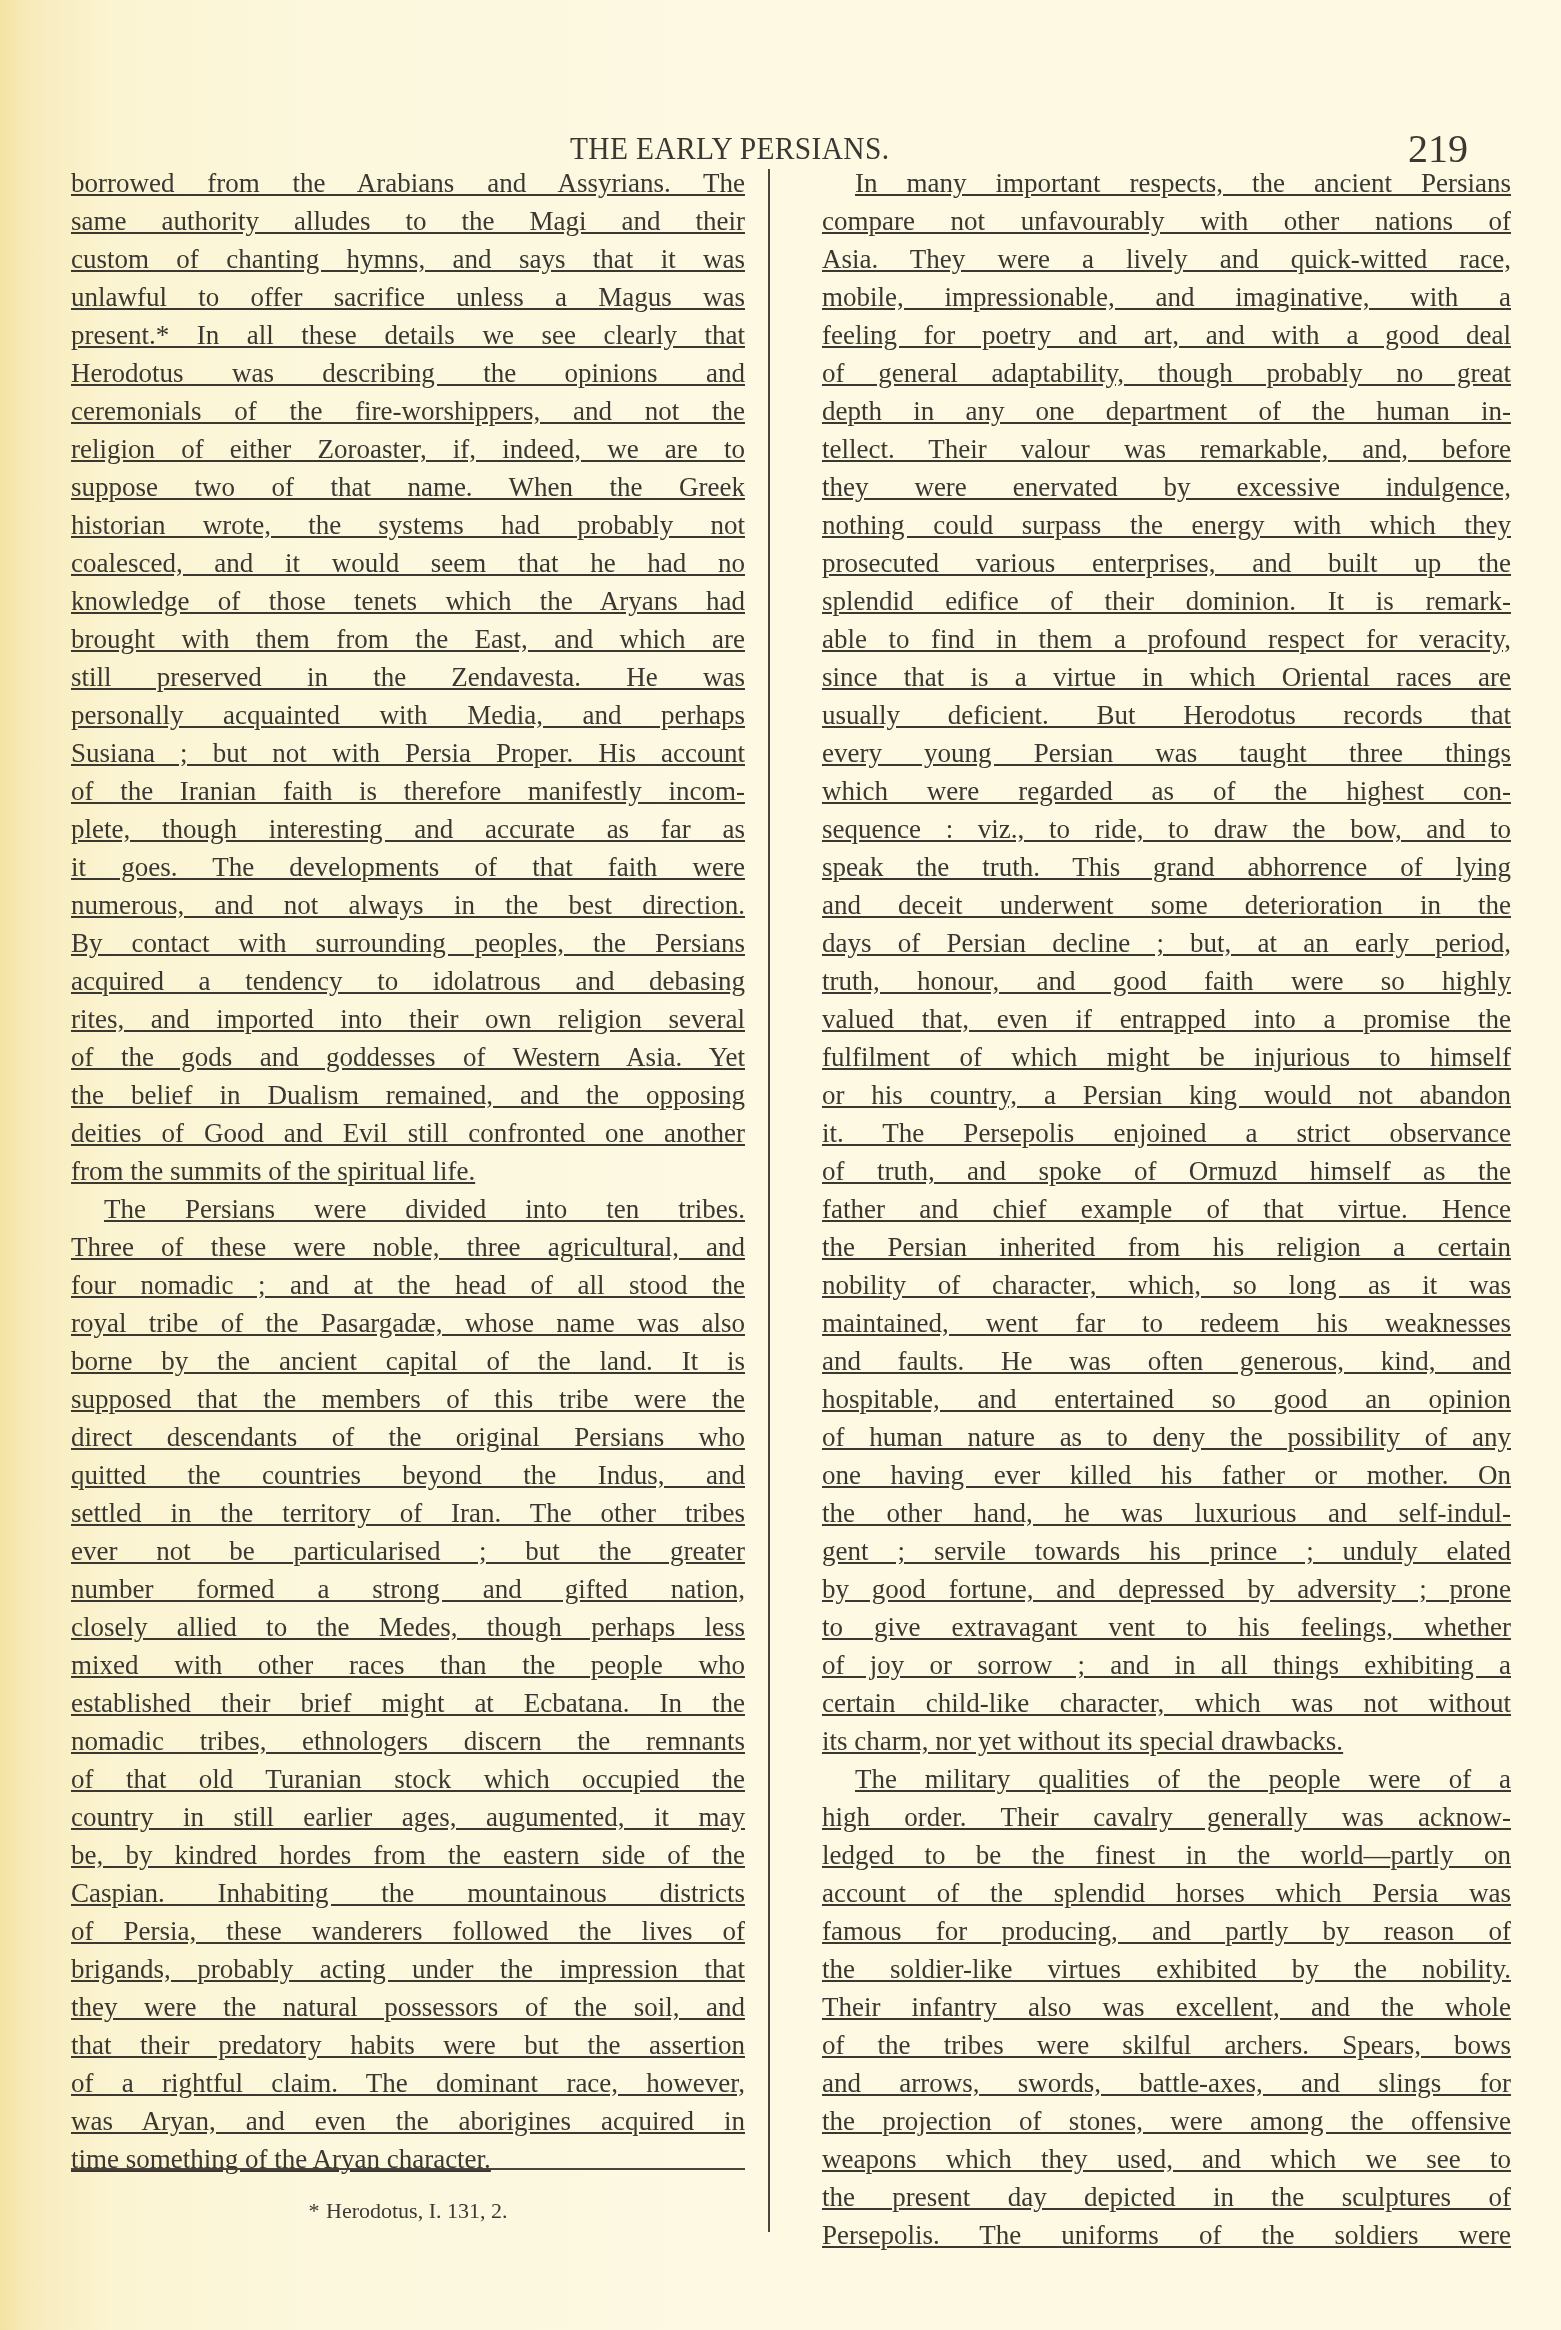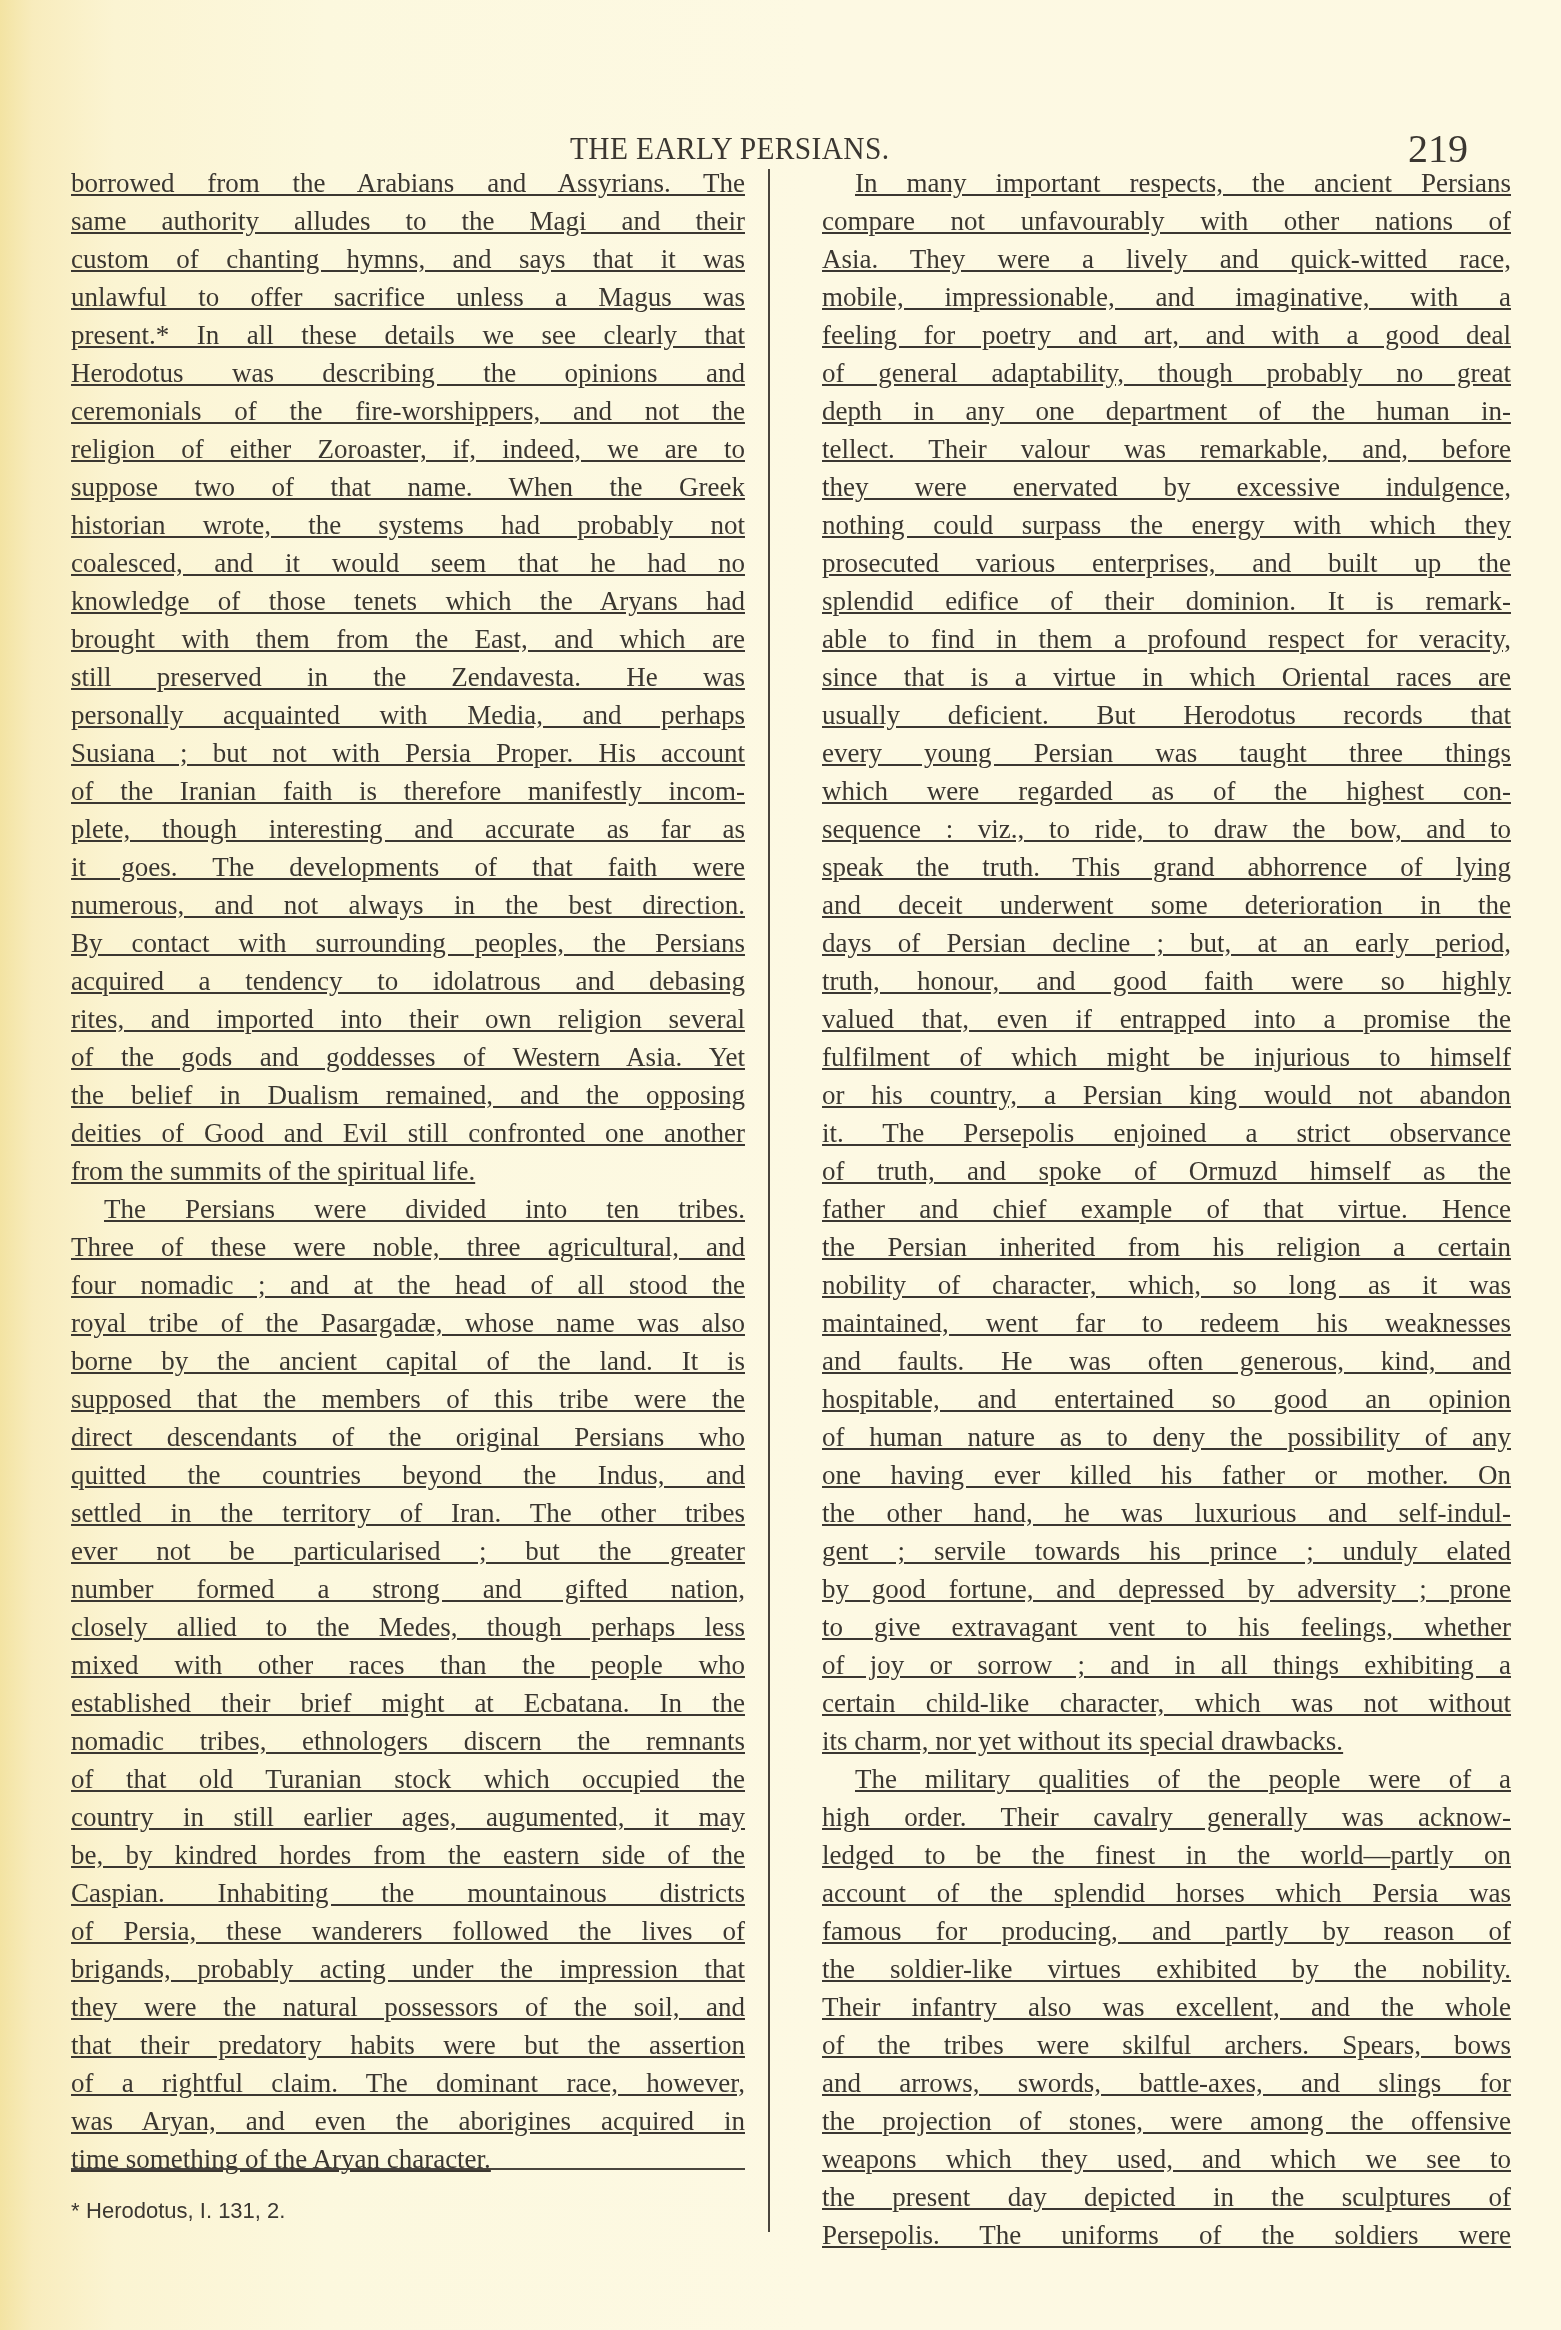--- a/index.html
+++ b/index.html
@@ -93,21 +93,22 @@
       top: 2168px;
       width: 674px;
       height: 2.4px;
       background: #4a463e;
     }
     .footnote {
       position: absolute;
       left: 71px;
       top: 2196px;
       width: 674px;
-      font-family: Liberation Sans, sans-serif;
+      text-align: center;
+      font-family: Liberation Serif, serif;
       font-size: 22px;
       line-height: 29px;
     }
     .footnote-marker {
       margin-right: 6.5px;
     }
   </style>
 </head>
 <body>
 

